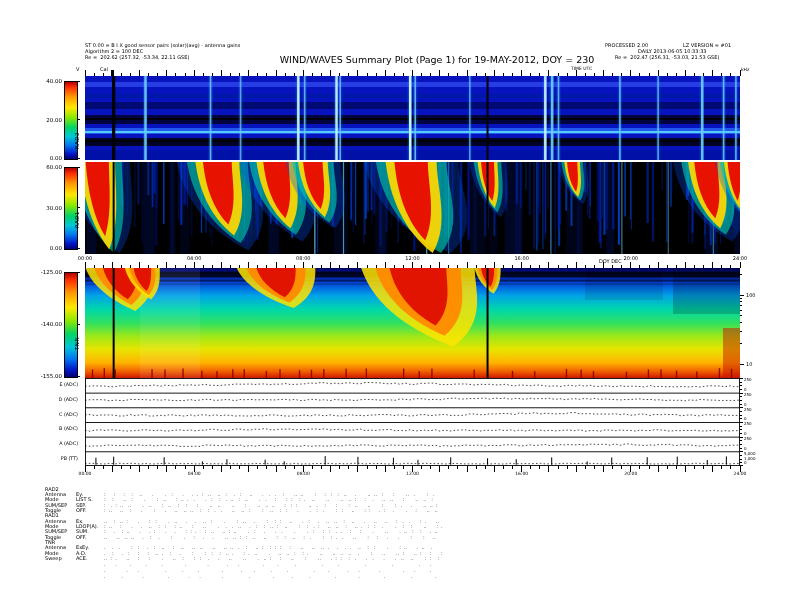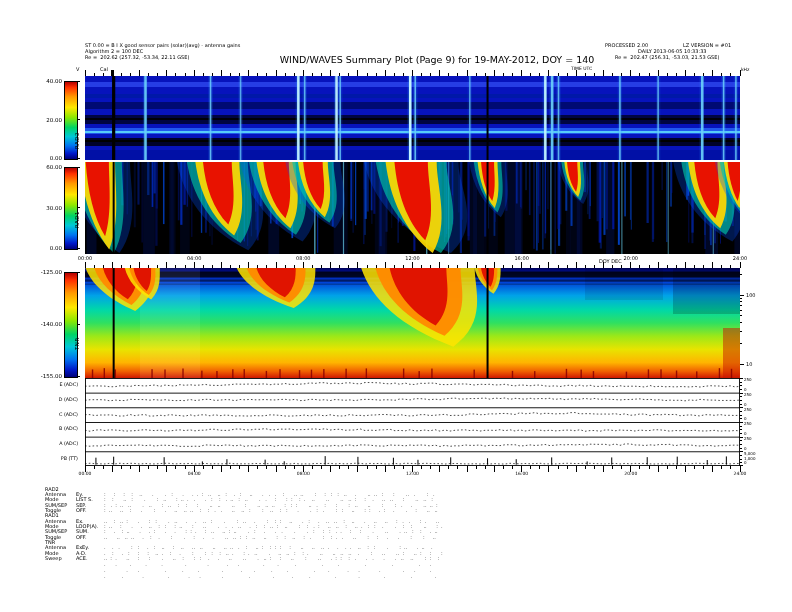--- a/index.html
+++ b/index.html
@@ -19,21 +19,21 @@
 <body>
 
 <div id="plot">
   <div class="t5" style="left:85px;top:43px">ST 0.00 = B I X good sensor pairs (solar)(avg) - antenna gains</div>
   <div class="t5" style="left:85px;top:49px">Algorithm 2 = 100 DEC</div>
   <div class="t5" style="left:85px;top:55px">Re =  202.62 (257.32, -53.34, 22.11 GSE)</div>
   <div class="t5" style="left:605px;top:43px">PROCESSED 2.00</div>
   <div class="t5" style="left:683px;top:43px">LZ VERSION = #01</div>
   <div class="t5" style="left:638px;top:49px">DAILY 2013-06-05 10:33:33</div>
   <div class="t5" style="left:615px;top:55px">Re =  202.47 (256.31, -53.03, 21.53 GSE)</div>
-  <div id="title">WIND/WAVES Summary Plot (Page 9) for 19-MAY-2012, DOY = 140</div>
+  <div id="title">WIND/WAVES Summary Plot (Page 1) for 19-MAY-2012, DOY = 230</div>
   <div class="t45" style="left:571px;top:66px">TIME UTC</div>
   <div class="t45" style="left:741px;top:67px">kHz</div>
   <div class="t5" style="left:76px;top:67px">V</div>
   <div class="t5" style="left:100px;top:67px">Cal</div>
   <div class="t5" style="left:599px;top:259px">DOY DEC</div>
   <div id="dyn" style="left:0;top:0;width:792px;height:612px">
       <div class="cbar" style="left: 64px; top: 81px; height: 77px;"></div>
       <div style="left: 77px; top: 80.5px; width: 3px; height: 1px; background: rgb(0, 0, 0);"></div>
       <div style="left: 21px; top: 78px; width: 41px; text-align: right; font-size: 5.5px; line-height: 6px;">40.00</div>
       <div style="left: 77px; top: 119px; width: 3px; height: 1px; background: rgb(0, 0, 0);"></div>

